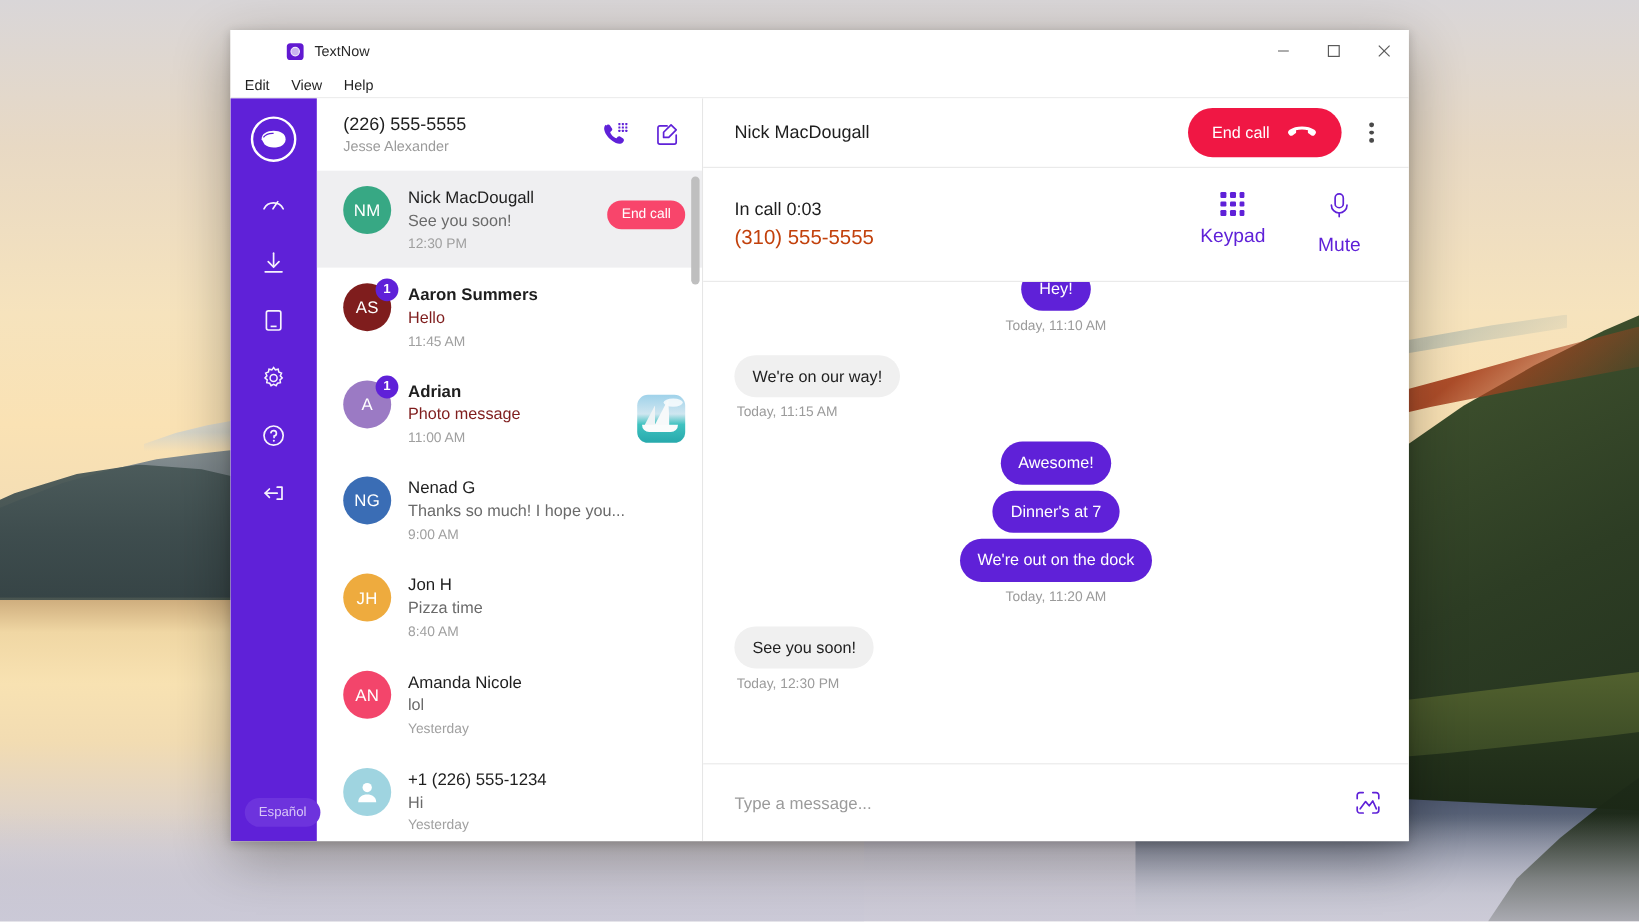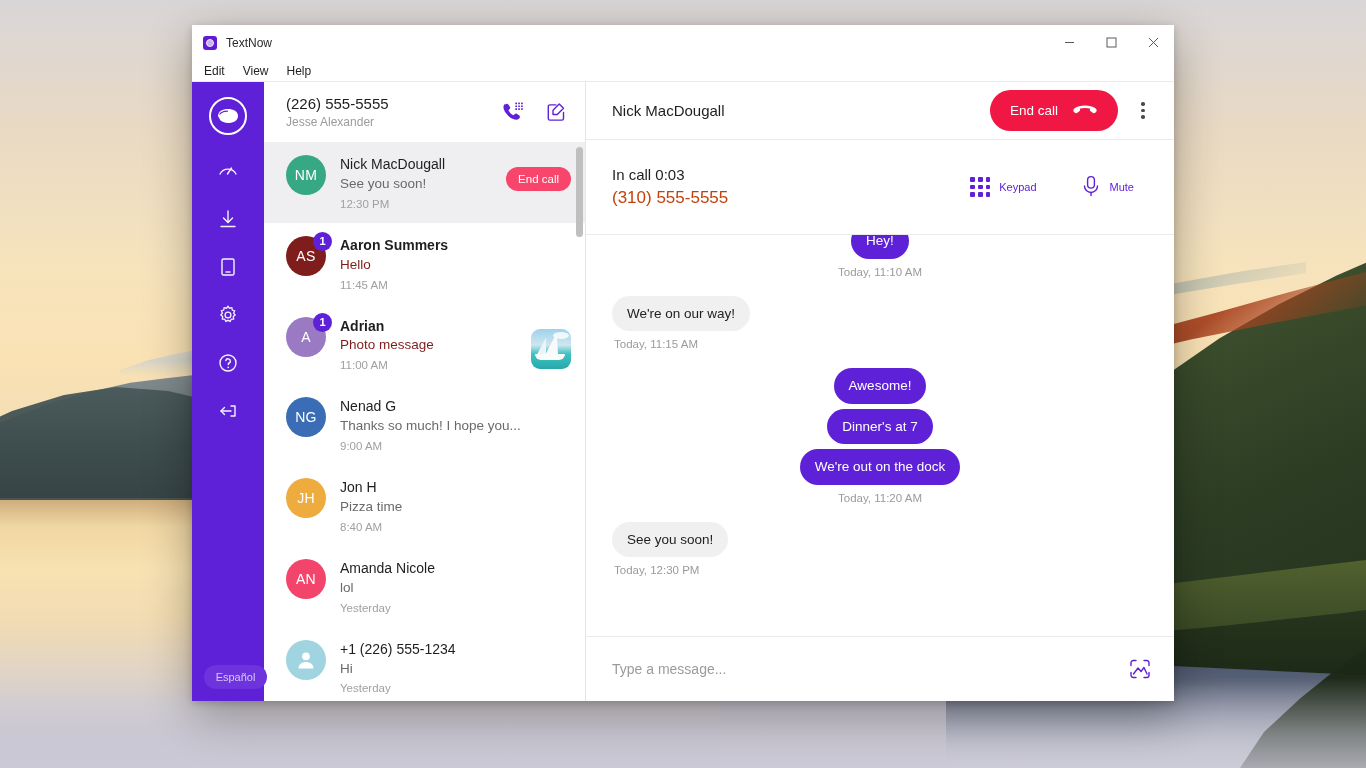--- a/index.html
+++ b/index.html
@@ -104,21 +104,21 @@
   #app-window {
     position: absolute; left: 192px; top: 25px; width: 982px; height: 676px;
     background: #ffffff;
     box-shadow: 0 14px 44px rgba(0,0,0,.32), 0 2px 8px rgba(0,0,0,.18);
     display: flex; flex-direction: column; overflow: hidden;
   }
   .titlebar {
     height: 35px; background: #ffffff; display: flex; align-items: center;
     border-bottom: none; flex: 0 0 35px;
   }
-  .title-left { display: flex; align-items: center; padding-left: 11px; gap: 9px; }
+  .title-left { display: flex; align-items: center; padding-left: 11px; gap: 9px; margin-left: 36px; }
   .app-icon {
     width: 14px; height: 14px; border-radius: 3px; background: #6119d1;
     display: flex; align-items: center; justify-content: center;
   }
   .app-icon i {
     width: 8px; height: 8px; border-radius: 50%;
     background: #c9b3ef; border: 1.5px solid #efe7fb; box-sizing: border-box;
   }
   .app-title { font-size: 12px; color: #2a2a2a; }
   .title-spacer { flex: 1; }
@@ -254,22 +254,22 @@
 
   .call-bar {
     height: 95px; flex: 0 0 95px; display: flex; align-items: center;
     padding: 0 40px 0 26px; border-bottom: 1px solid #eaeaea;
   }
   .call-info { flex: 1; }
   .call-status { font-size: 15px; color: #1e1e1e; }
   .call-number { font-size: 17px; color: #c2410c; margin-top: 5px; }
   .call-actions { display: flex; gap: 44px; }
   .call-action {
-    display: flex; flex-direction: row; align-items: center; gap: 9px;
-    color: #5f21d8; font-size: 11px;
+    display: flex; flex-direction: column; align-items: center; gap: 9px;
+    color: #5f21d8; font-size: 16px;
   }
   .dialpad-grid {
     width: 20px; height: 20px; display: grid;
     grid-template-columns: repeat(3, 1fr); grid-template-rows: repeat(3, 1fr); gap: 3px;
   }
   .dialpad-grid i { background: #5f21d8; border-radius: 1px; display: block; }
 
   .msgs {
     flex: 1; overflow: hidden; padding: 0 26px 6px 26px;
     display: flex; flex-direction: column; min-height: 0;

